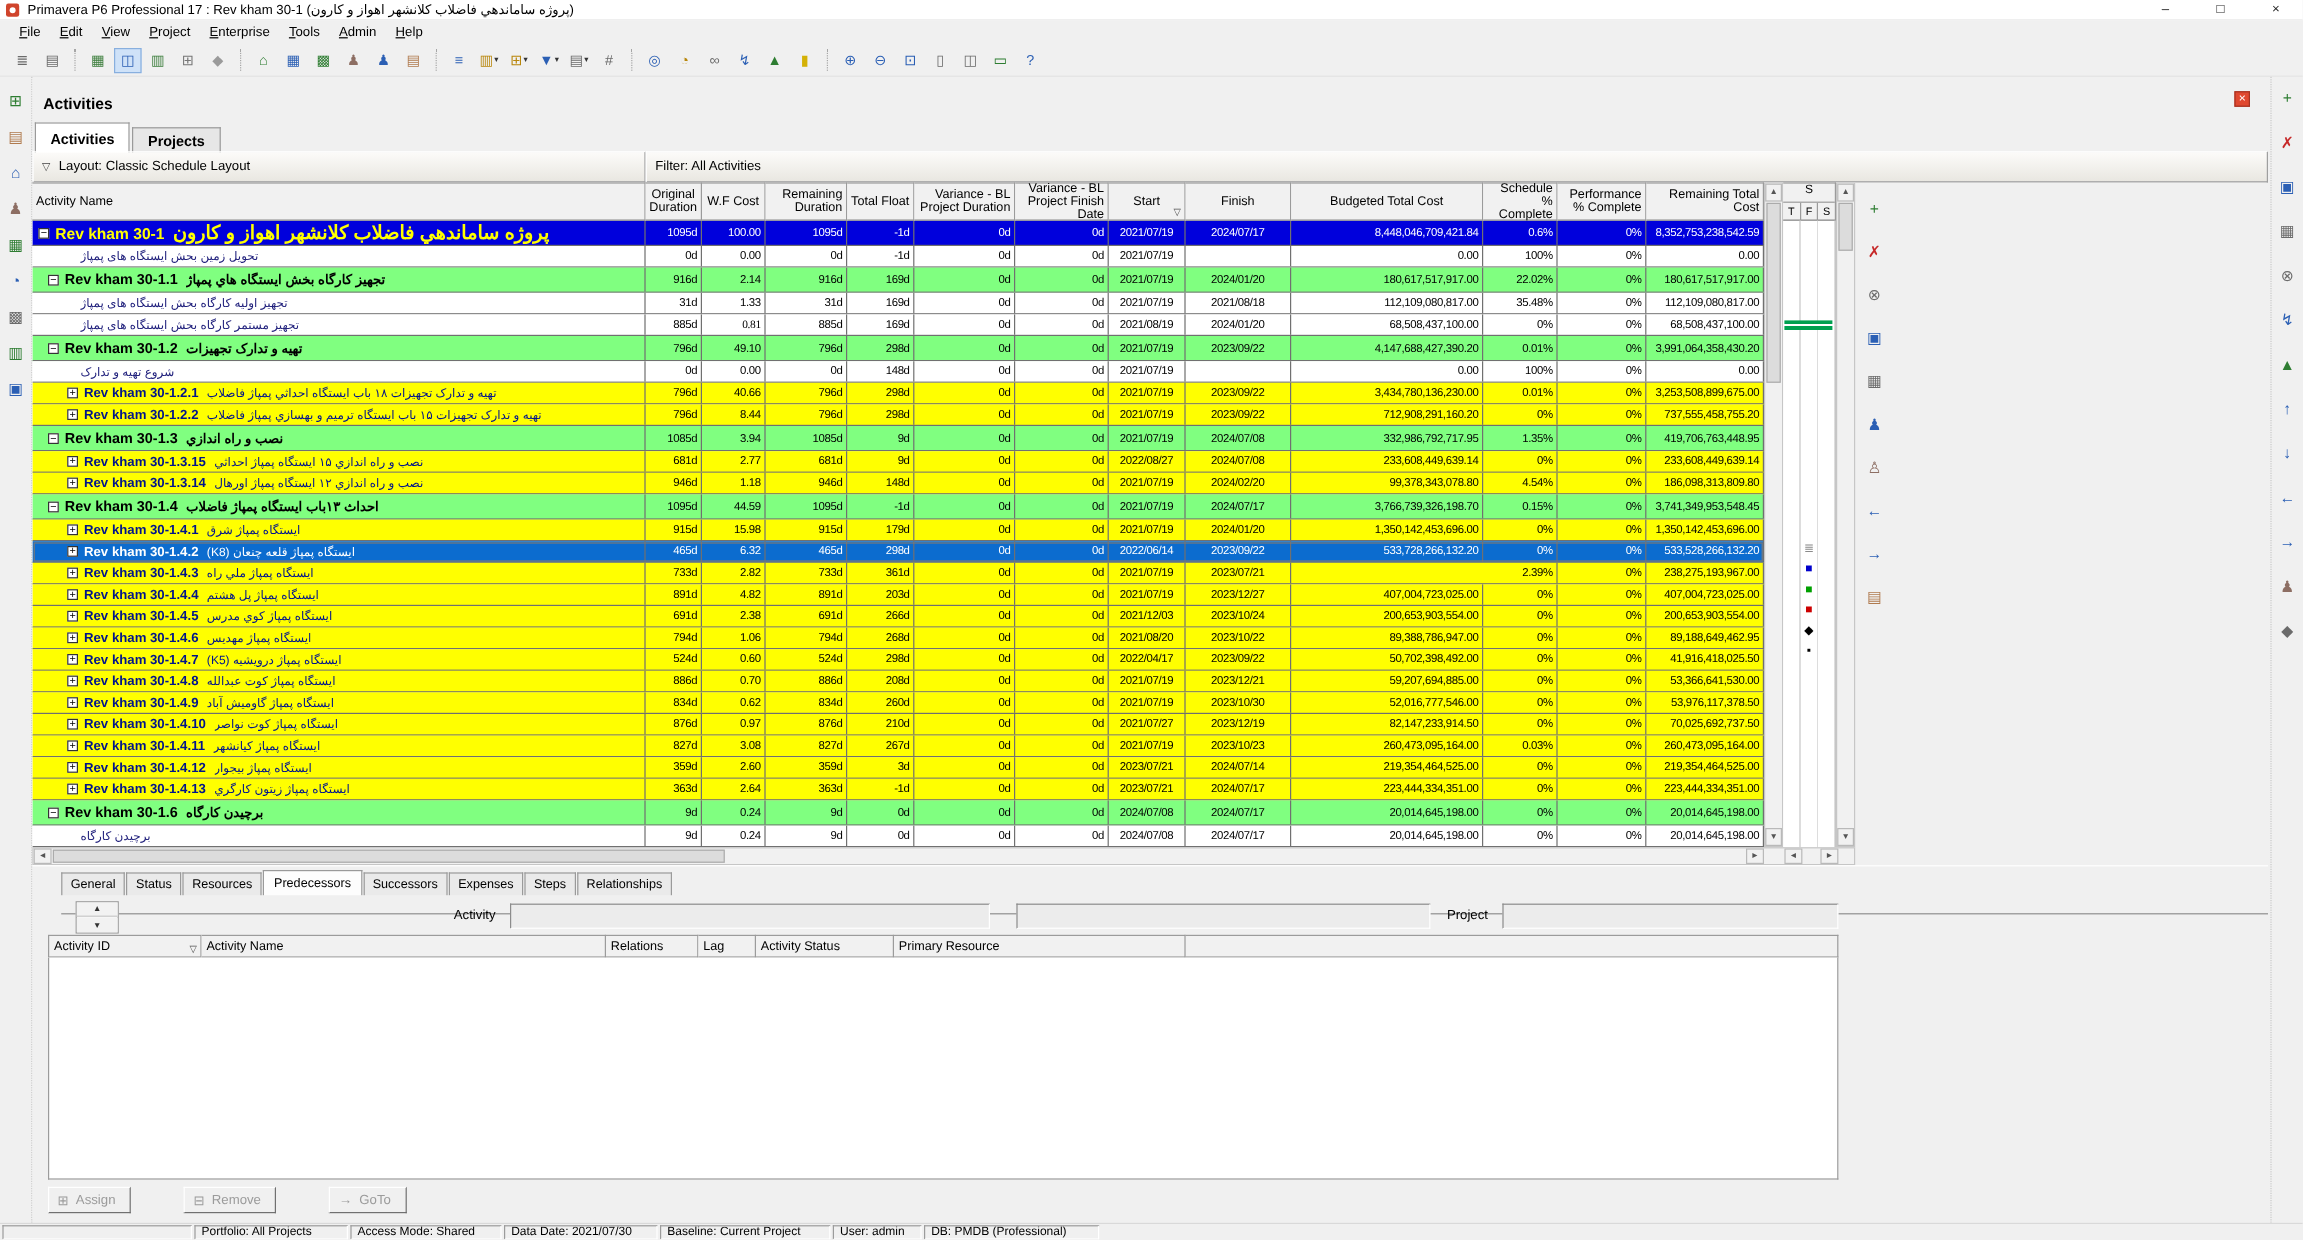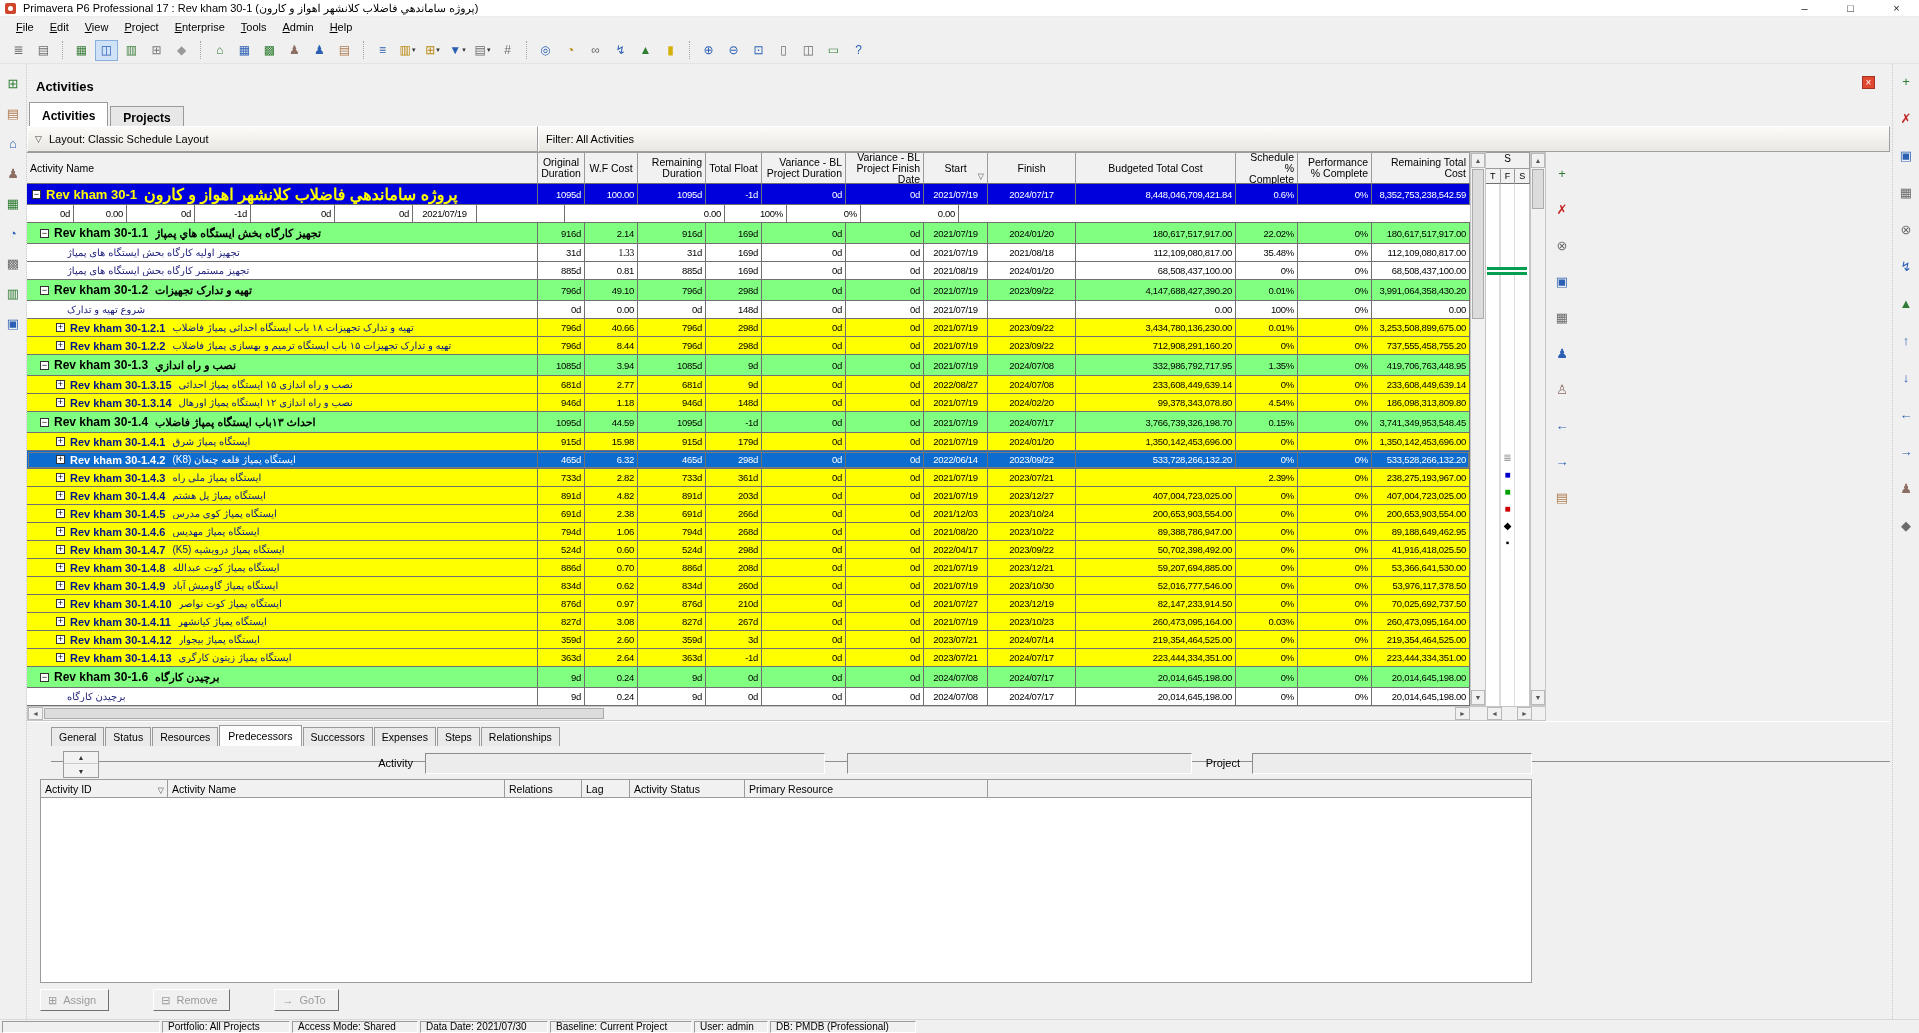--- a/index.html
+++ b/index.html
@@ -355,20 +355,23 @@
       <div class="cell num" style="width: 84px;">0d</div>
       <div class="cell num" style="width: 78px;">0d</div>
       <div class="cell num date" style="width: 64px;">2021/07/19</div>
       <div class="cell num date" style="width: 88px;">2024/07/17</div>
       <div class="cell num" style="width: 160px;">8,448,046,709,421.84</div>
       <div class="cell num" style="width: 62px;">0.6%</div>
       <div class="cell num" style="width: 74px;">0%</div>
       <div class="cell num" style="width: 98px;">8,352,753,238,542.59</div>
     </div>
     <div class="trow r-task">
+      <div class="cell c-name">
+        <span class="rname" dir="rtl">تحویل زمین بحش ایستگاه های پمپاژ</span>
+      </div>
       <div class="cell num" style="width: 47px;">0d</div>
       <div class="cell num" style="width: 53px;">0.00</div>
       <div class="cell num" style="width: 68px;">0d</div>
       <div class="cell num" style="width: 56px;">-1d</div>
       <div class="cell num" style="width: 84px;">0d</div>
       <div class="cell num" style="width: 78px;">0d</div>
       <div class="cell num date" style="width: 64px;">2021/07/19</div>
       <div class="cell num date" style="width: 88px;"></div>
       <div class="cell num" style="width: 160px;">0.00</div>
       <div class="cell num" style="width: 62px;">100%</div>
@@ -392,38 +395,38 @@
       <div class="cell num" style="width: 160px;">180,617,517,917.00</div>
       <div class="cell num" style="width: 62px;">22.02%</div>
       <div class="cell num" style="width: 74px;">0%</div>
       <div class="cell num" style="width: 98px;">180,617,517,917.00</div>
     </div>
     <div class="trow r-task">
       <div class="cell c-name">
         <span class="rname" dir="rtl">تجهیز اولیه کارگاه بحش ایستگاه های پمپاژ</span>
       </div>
       <div class="cell num" style="width: 47px;">31d</div>
-      <div class="cell num" style="width: 53px; font-family: Liberation Serif, serif;">1.33</div>
+      <div class="cell num" style="width: 53px;">1.33</div>
       <div class="cell num" style="width: 68px;">31d</div>
       <div class="cell num" style="width: 56px;">169d</div>
       <div class="cell num" style="width: 84px;">0d</div>
       <div class="cell num" style="width: 78px;">0d</div>
       <div class="cell num date" style="width: 64px;">2021/07/19</div>
       <div class="cell num date" style="width: 88px; text-align: right;">2021/08/18</div>
       <div class="cell num" style="width: 160px;">112,109,080,817.00</div>
       <div class="cell num" style="width: 62px;">35.48%</div>
       <div class="cell num" style="width: 74px;">0%</div>
       <div class="cell num" style="width: 98px;">112,109,080,817.00</div>
     </div>
     <div class="trow r-task">
       <div class="cell c-name">
         <span class="rname" dir="rtl">تجهیز مستمر کارگاه بحش ایستگاه های پمپاژ</span>
       </div>
       <div class="cell num" style="width: 47px;">885d</div>
-      <div class="cell num" style="width: 53px;">0.81</div>
+      <div class="cell num" style="width: 53px; font-family: Liberation Serif, serif;">0.81</div>
       <div class="cell num" style="width: 68px;">885d</div>
       <div class="cell num" style="width: 56px;">169d</div>
       <div class="cell num" style="width: 84px;">0d</div>
       <div class="cell num" style="width: 78px;">0d</div>
       <div class="cell num date" style="width: 64px;">2021/08/19</div>
       <div class="cell num date" style="width: 88px;">2024/01/20</div>
       <div class="cell num" style="width: 160px;">68,508,437,100.00</div>
       <div class="cell num" style="width: 62px;">0%</div>
       <div class="cell num" style="width: 74px;">0%</div>
       <div class="cell num" style="width: 98px;">68,508,437,100.00</div>

